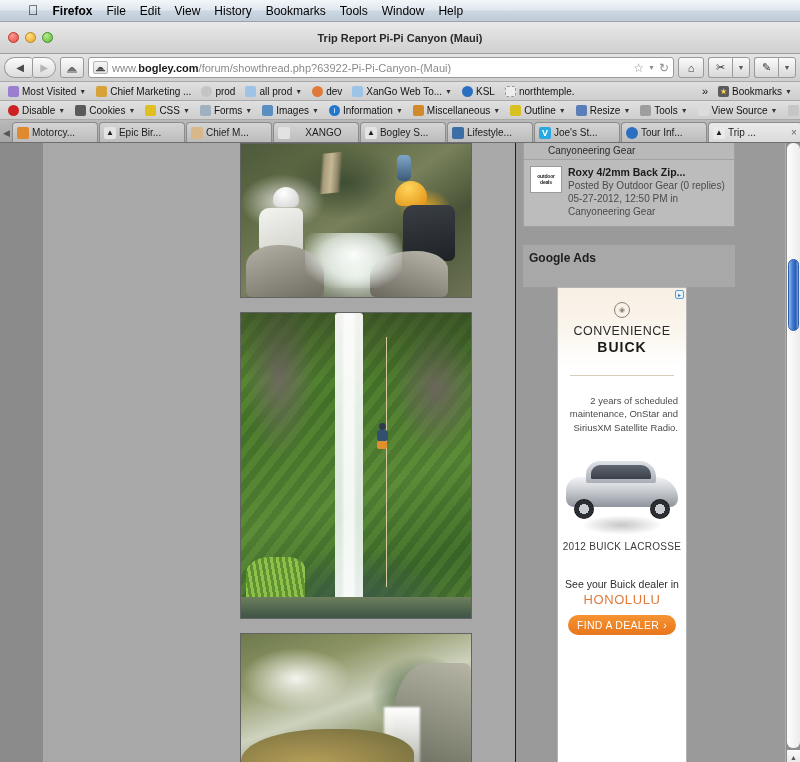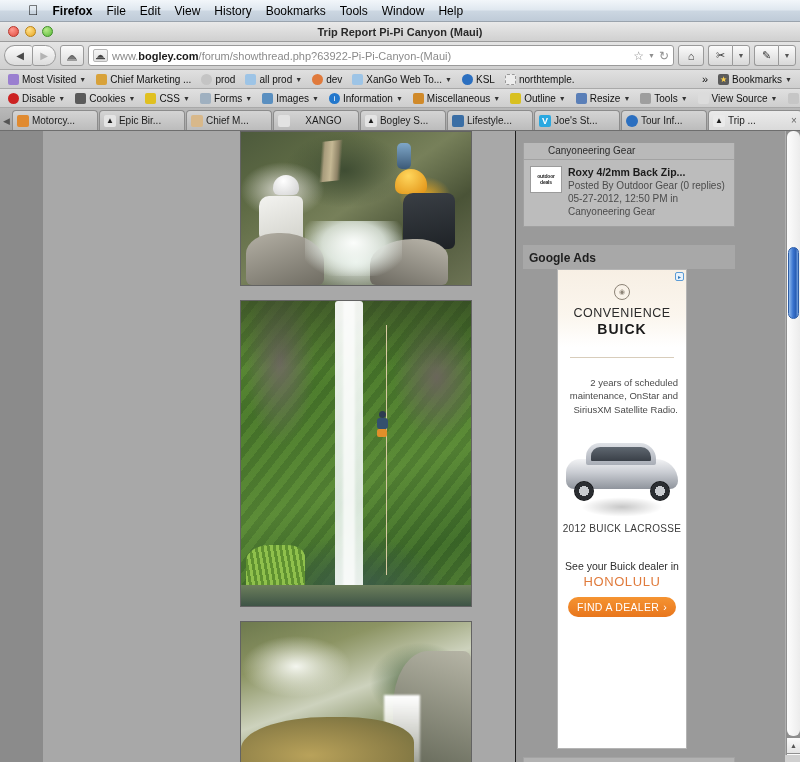--- a/index.html
+++ b/index.html
@@ -25,21 +25,21 @@
   }
   #menubar .apple {
     font-size: 14px; margin: 0 14px 0 20px; line-height: 1;
     position: relative; top: -1px;
   }
   #menubar .mi { margin-right: 14px; white-space: nowrap; }
   #menubar .mi.bold { font-weight: bold; }
 
   
   #titlebar {
-    height: 20px;
+    height: 32px;
     background: linear-gradient(to bottom, #e9e9e9 0%, #dcdcdc 50%, #d0d0d0 100%);
     border-bottom: 1px solid #9b9b9b;
     display: flex; align-items: center;
     position: relative;
   }
   #traffic { display: flex; gap: 6px; padding-left: 8px; }
   .tl { width: 11px; height: 11px; border-radius: 50%; }
   .tl.r { background: radial-gradient(circle at 35% 30%, #ff9a90, #e04a3e); border: 1px solid #b8372c; }
   .tl.y { background: radial-gradient(circle at 35% 30%, #ffe08a, #e8a723); border: 1px solid #bb8416; }
   .tl.g { background: radial-gradient(circle at 35% 30%, #b8eb8a, #5aba3a); border: 1px solid #3f8f27; }
@@ -328,21 +328,20 @@
   }
 
   
   #sidebarwrap { width: 270px; flex:0 0 auto; background:#9a9a9a; position:relative; border-left:1px solid #1e1e1e; }
   #sidebar { width: 212px; margin-left:7px; position:relative; }
 
   .sb-card {
     background: #a21caf;
     border: 1px solid #a0a0a0;
     border-top: none;
-    margin-top: 12px;
   }
   .sb-toptext {
     font-size: 10px; color:#2b2b2b;
     padding: 2px 0 3px 24px;
     border-bottom: 1px solid #a2a2a2;
     background:#b9b9b9;
   }
   .sb-item { display:flex; gap:6px; padding: 6px 6px 8px 6px; background:#bcbcbc; }
   .sb-thumb {
     width: 32px; height: 27px; background:#fff; border:1px solid #9b9b9b;
@@ -351,21 +350,21 @@
     letter-spacing:-0.2px;
   }
   .sb-txt { flex:1; min-width:0; }
   .sb-title { font-size:10.5px; font-weight:bold; color:#1c1c1c; line-height:1.25; }
   .sb-meta { font-size:10px; color:#4b4b4b; line-height:1.3; }
 
   .sb-gap { height: 18px; }
 
   .sb-head {
     font-size: 12px; font-weight: bold; color:#1e1e1e;
-    padding: 6px 0 4px 6px;
+    padding: 6px 0 22px 6px;
     background:#a8a8a8;
   }
 
   #adbox {
     width: 130px; margin-left: 34px;
     background:#fff;
     border:1px solid #b4b4b4;
     position:relative;
     height: 480px;
     overflow:hidden;

